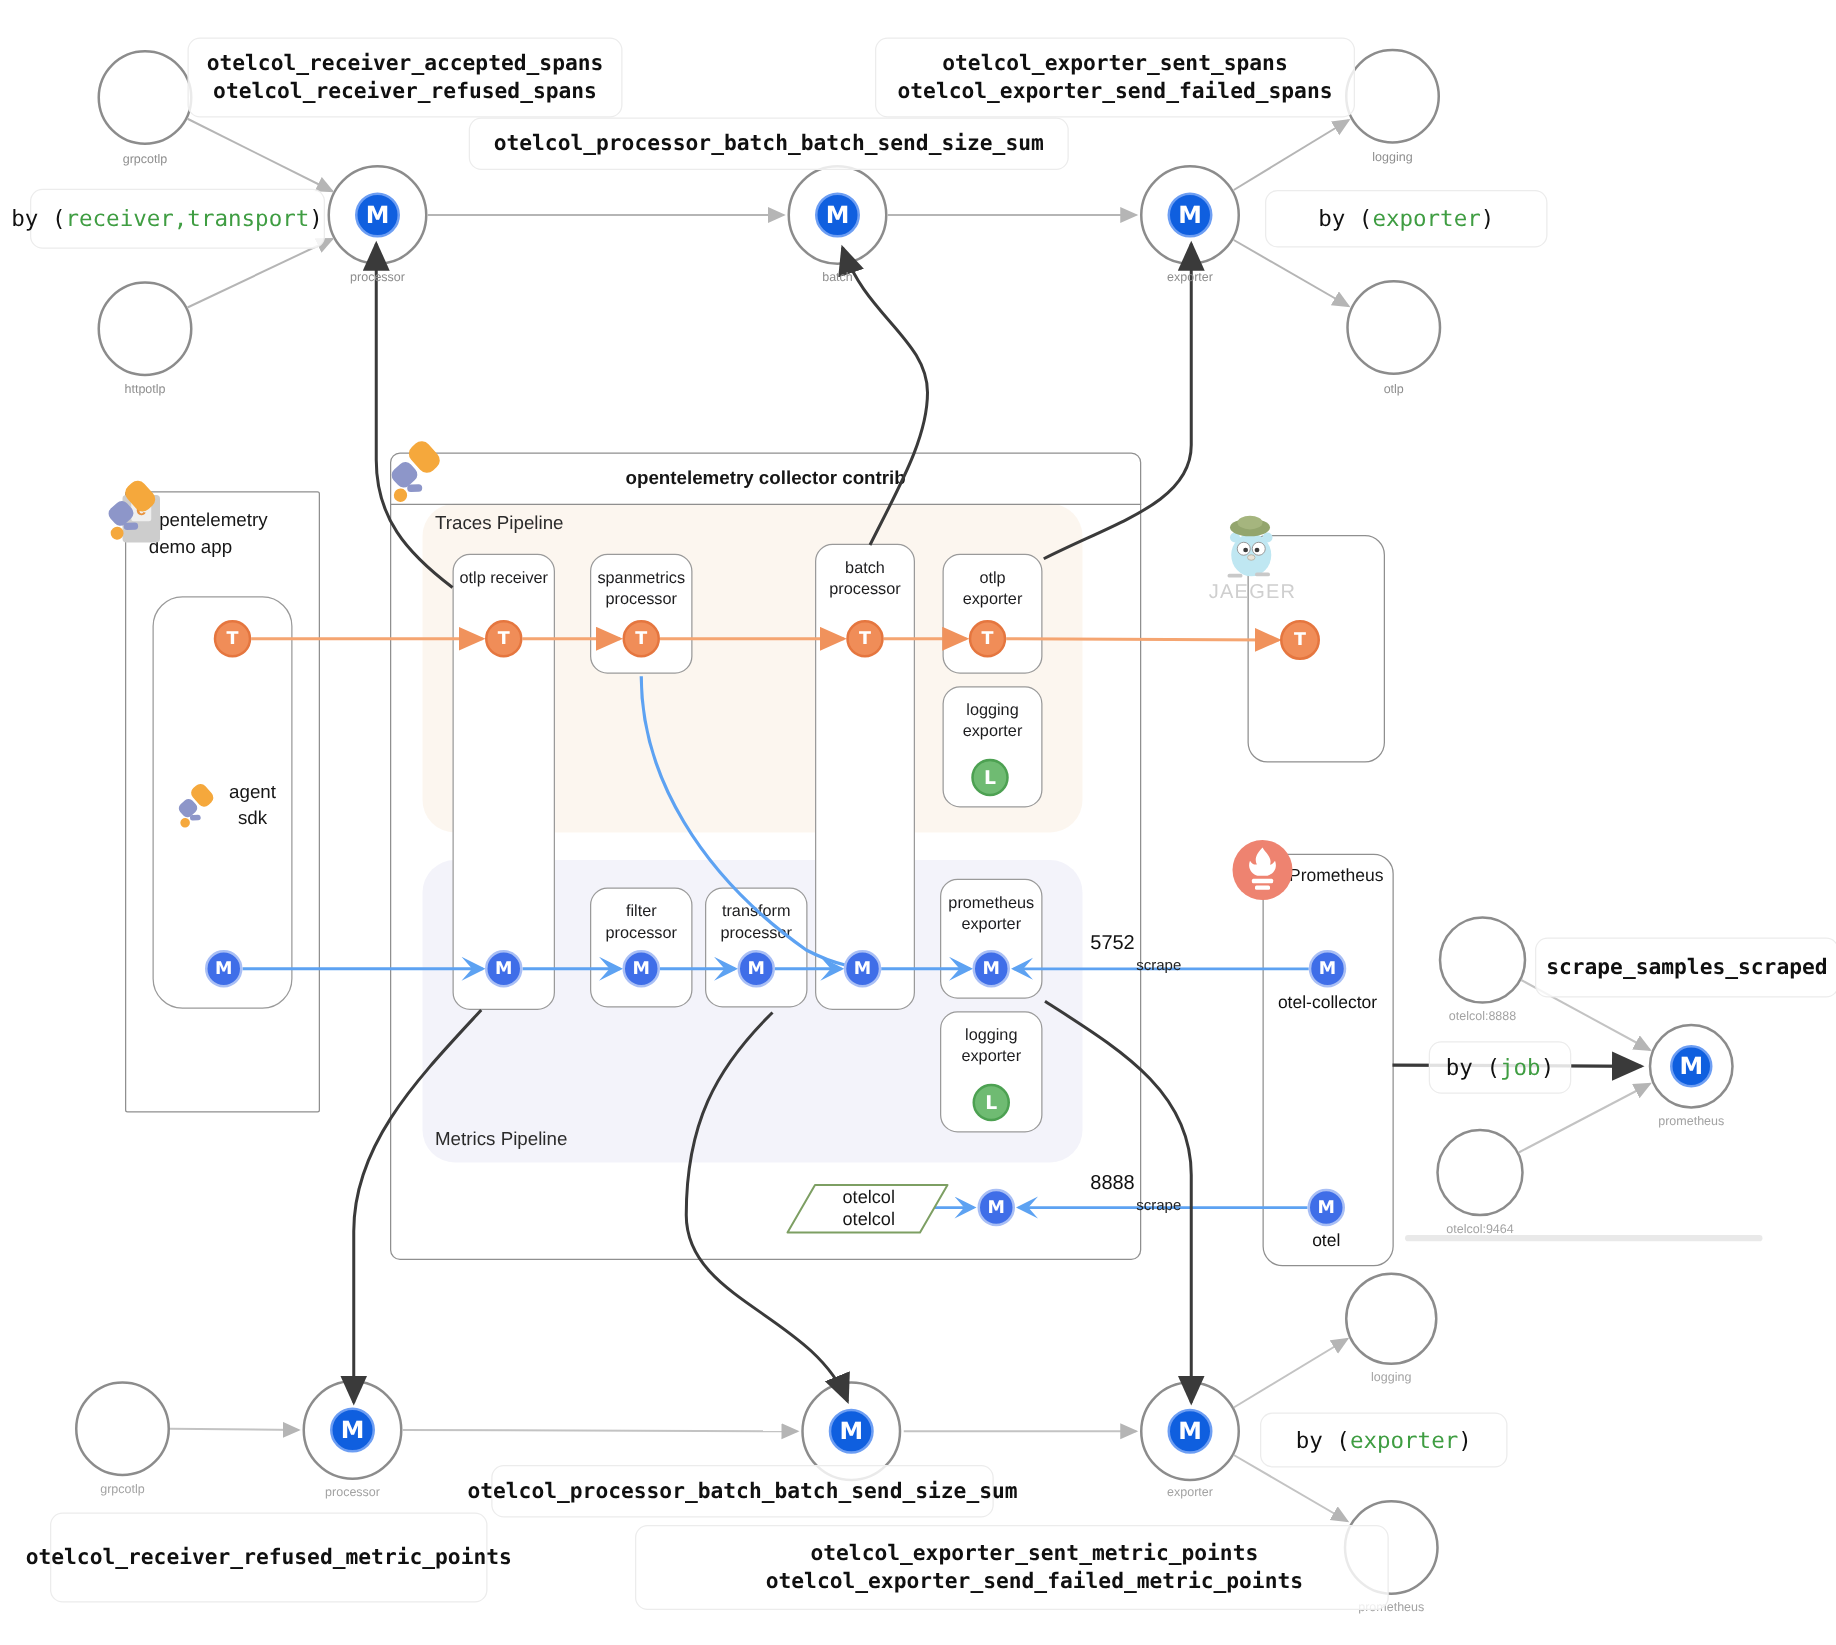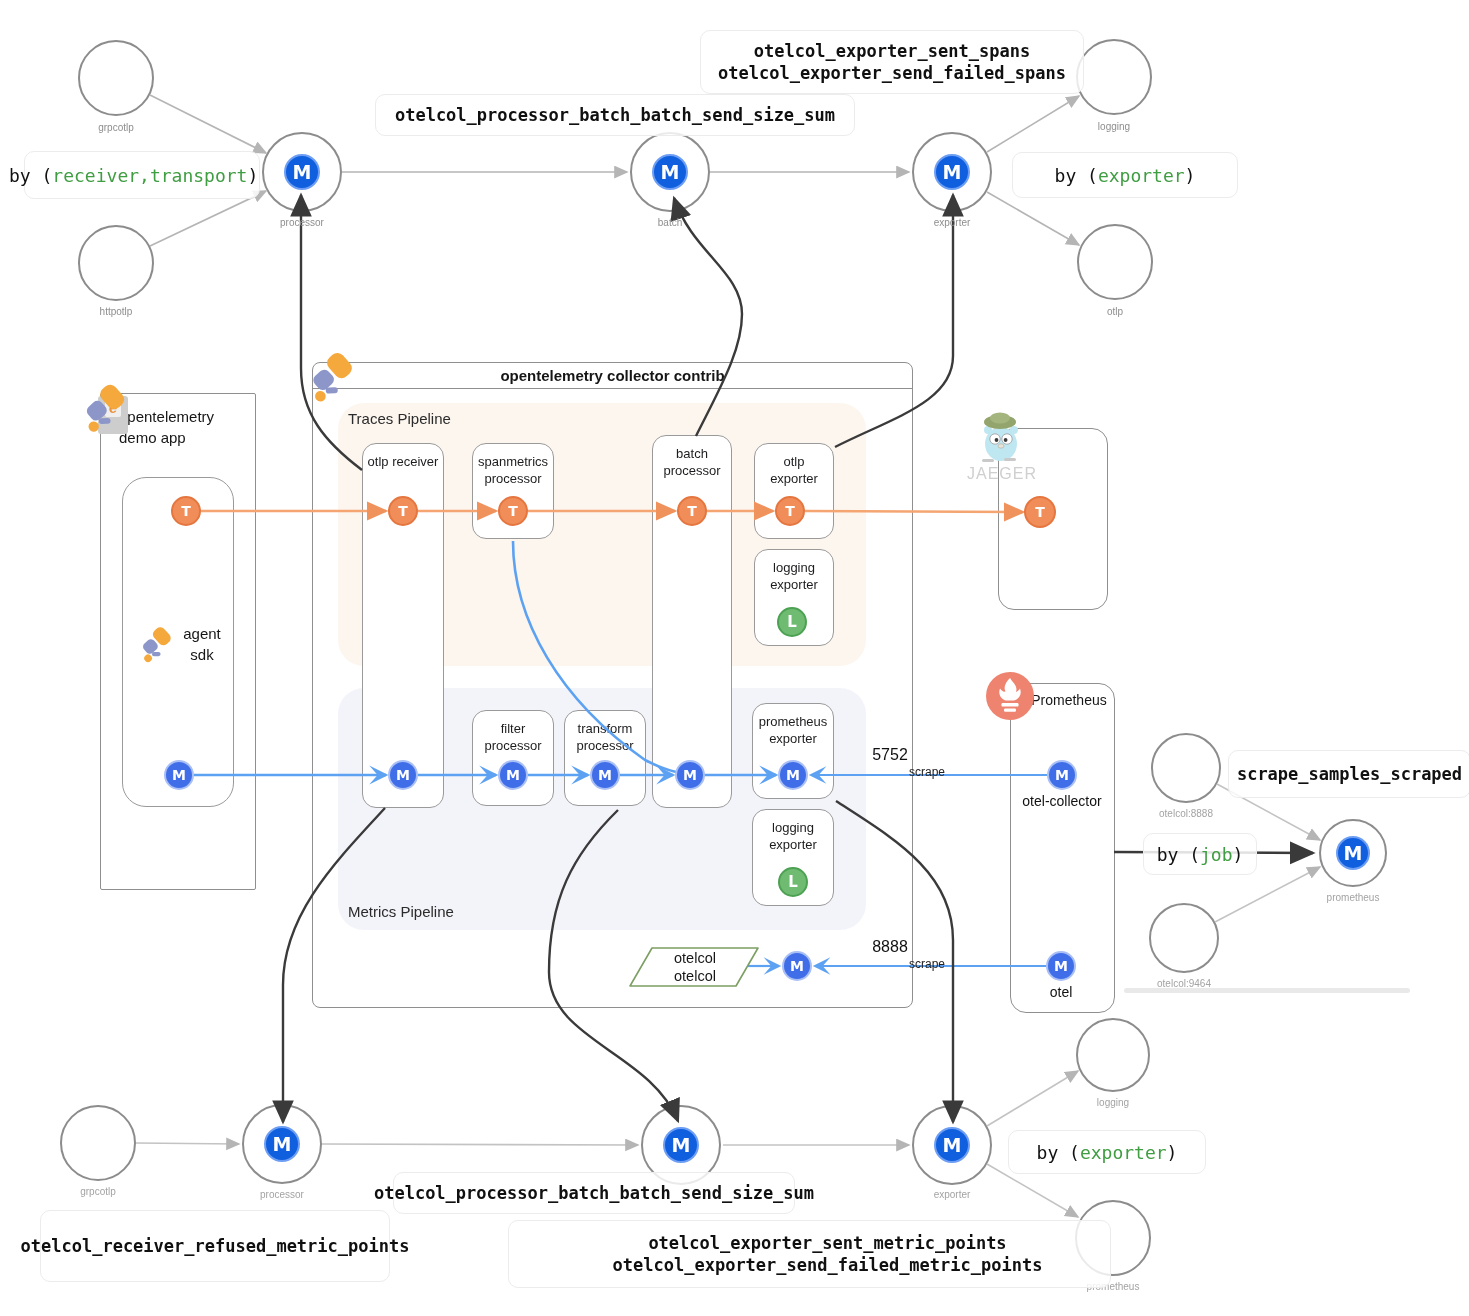--- a/index.html
+++ b/index.html
@@ -54,21 +54,21 @@
 <body>
 
 <div class="canvas">
 
   <div class="region region-traces" style="left:338px;top:403px;width:528px;height:263px;"></div>
   <div class="region region-metrics" style="left:338px;top:688px;width:528px;height:242px;"></div>
 
   <div class="outline" style="left:100px;top:393px;width:156px;height:497px;border-radius:2px;"></div>
   <div class="outline rounded16" style="left:122px;top:477px;width:112px;height:330px;border-radius:24px;border-color:#9a9a9a;"></div>
   <div class="outline rounded8" style="left:312px;top:362px;width:601px;height:646px;"></div>
-  <div class="header" style="left:312px;top:362px;width:601px;height:27px;">
+  <div class="header" style="left:312px;top:362px;width:601px;height:42px;">
     <span>opentelemetry collector contrib</span>
   </div>
   <div class="outline rounded16" style="left:998px;top:428px;width:110px;height:182px;"></div>
   <div class="outline rounded16" style="left:1010px;top:683px;width:105px;height:330px;"></div>
 
   <div class="region-label" style="left:348px;top:410px;">Traces Pipeline</div>
   <div class="region-label" style="left:348px;top:903px;">Metrics Pipeline</div>
 
   <div class="pbox" style="left:362px;top:443px;width:82px;height:365px;">
     <span>otlp receiver</span>
@@ -238,20 +238,24 @@
     <div>sdk</div>
   </div>
   <div class="boxtitle" style="left:1026px;top:690px;width:86px;text-align:center;font-size:14px;">Prometheus</div>
   <div class="jaeger-text" style="left:967px;top:465px;">JAEGER</div>
 
   <div class="boxtitle" style="left:640px;top:949px;width:110px;text-align:center;font-size:14.5px;line-height:18px;">
     <div>otelcol</div>
     <div>otelcol</div>
   </div>
 
+  <div class="mlabel" style="left:150px;top:30px;width:346px;height:62px;">
+    <div>otelcol_receiver_accepted_spans</div>
+    <div>otelcol_receiver_refused_spans</div>
+  </div>
   <div class="mlabel" style="left:375px;top:94px;width:478px;height:40px;">
     <div>otelcol_processor_batch_batch_send_size_sum</div>
   </div>
   <div class="mlabel" style="left:700px;top:30px;width:382px;height:62px;">
     <div>otelcol_exporter_sent_spans</div>
     <div>otelcol_exporter_send_failed_spans</div>
   </div>
   <div class="mlabel" style="left:1228px;top:750px;width:241px;height:46px;">
     <div>scrape_samples_scraped</div>
   </div>

